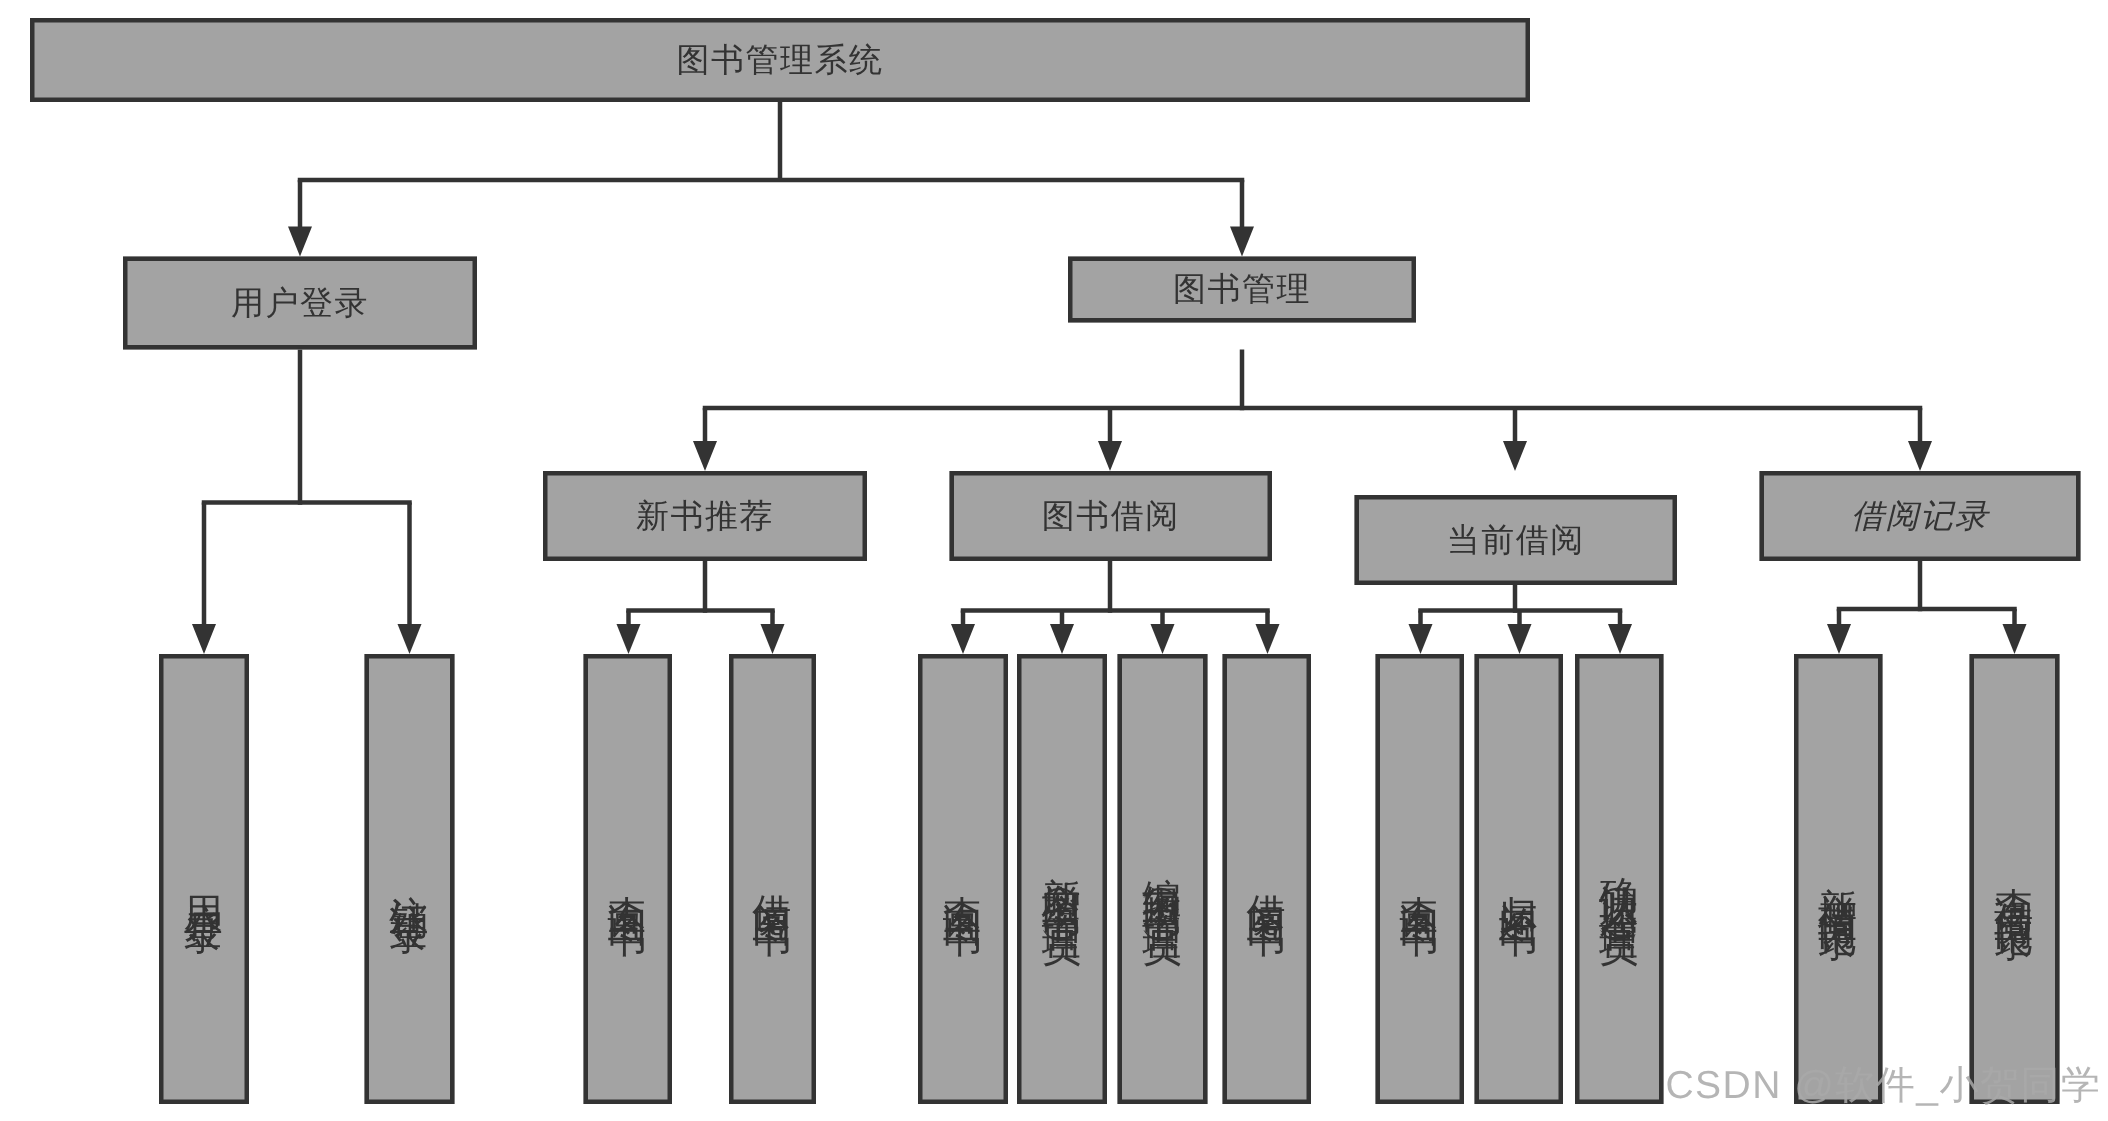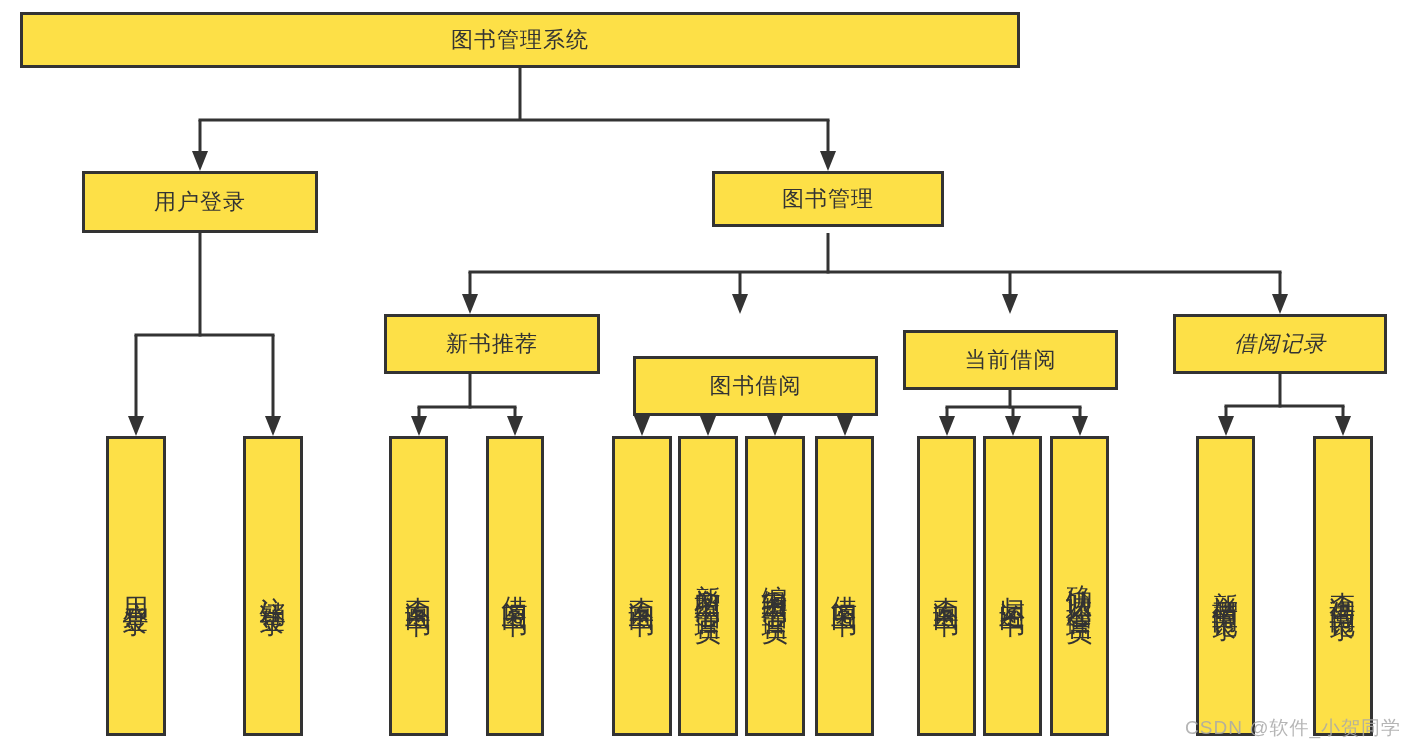--- a/index.html
+++ b/index.html
@@ -11,40 +11,40 @@
     color:#333333;
     overflow:hidden;
   }
   .connectors {
     position:absolute; left:0; top:0;
     pointer-events:none;
   }
   .node {
     position:absolute;
     box-sizing:border-box;
-    background:#fde047;
+    background:#a3a3a3;
     border:3px solid #333333;
     display:flex;
     align-items:center;
     justify-content:center;
     text-align:center;
   }
   .hnode { font-size:22px; letter-spacing:1px; }
   .vnode .vtext {
     writing-mode:vertical-rl;
     text-orientation:mixed;
     font-size:26px;
     letter-spacing:5px;
     line-height:1;
     white-space:nowrap;
   }
   .watermark {
     position:absolute;
     right:4px; bottom:6px;
-    font-size:19px;
+    font-size:26px;
     color:#a9a9a9;
     opacity:0.85;
     letter-spacing:1px;
     z-index:5;
   }
 </style>
 </head>
 <body>
 
 <div class="canvas">
@@ -115,28 +115,28 @@
     </g>
   </svg>
 
   <div class="node hnode" style="left:20px; top:12px; width:1000px; height:56px;">
     <span>图书管理系统</span>
   </div>
 
   <div class="node hnode" style="left:82px; top:171px; width:236px; height:62px;">
     <span>用户登录</span>
   </div>
-  <div class="node hnode" style="left:712px; top:171px; width:232px; height:56px;">
+  <div class="node hnode" style="left:712px; top:171px; width:232px; height:44px;">
     <span>图书管理</span>
   </div>
 
-  <div class="node hnode" style="left:362px; top:314px; width:216px; height:60px;margin-left:22px;">
+  <div class="node hnode" style="left:362px; top:314px; width:216px; height:60px;">
     <span>新书推荐</span>
   </div>
-  <div class="node hnode" style="left:633px; top:314px; width:245px; height:60px;margin-top:42px;">
+  <div class="node hnode" style="left:633px; top:314px; width:215px; height:60px;">
     <span>图书借阅</span>
   </div>
   <div class="node hnode" style="left:903px; top:330px; width:215px; height:60px;">
     <span>当前借阅</span>
   </div>
   <div class="node hnode" style="left:1173px; top:314px; width:214px; height:60px;font-style:italic;">
     <span>借阅记录</span>
   </div>
 
   <div class="node vnode" style="left:106px; top:436px; width:60px; height:300px;">

